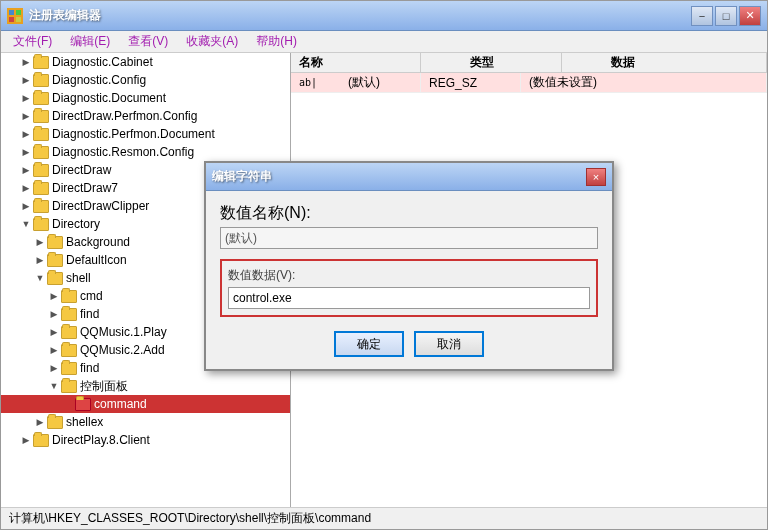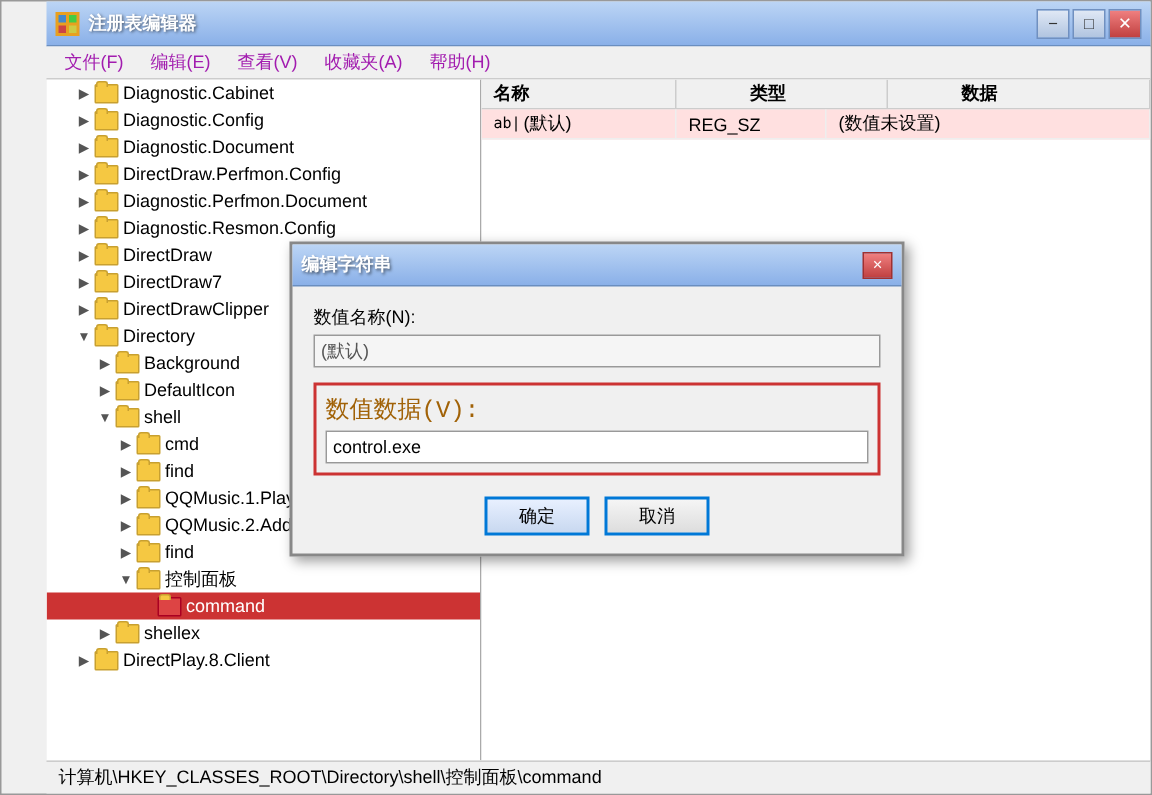--- a/index.html
+++ b/index.html
@@ -200,39 +200,39 @@
     }
     .right-cell {
       padding: 0 8px;
       font-size: 12px;
       color: #000;
       height: 100%;
       display: flex;
       align-items: center;
       border-right: 1px solid #eee;
     }
-    .right-cell.name { width: 130px; }
+    .right-cell.name { width: 130px; gap: 29px; }
     .right-cell.type { width: 100px; }
     .right-cell.data { flex: 1; }
 
     
     .status-bar {
       height: 22px;
       background: #f0f0f0;
       border-top: 1px solid #ccc;
       display: flex;
       align-items: center;
       padding: 0 8px;
       font-size: 12px;
       color: #000;
     }
     .dialog {
       position: absolute;
       top: 160px;
-      left: 192px;
+      left: 203px;
       width: 410px;
       background: #f0f0f0;
       border: 2px solid #888;
       box-shadow: 3px 3px 8px rgba(0,0,0,0.4);
       pointer-events: all;
     }
     .dialog-title {
       height: 28px;
       background: linear-gradient(to bottom, #bcd5f5, #8ab0e8);
       display: flex;
@@ -256,43 +256,42 @@
       font-size: 11px;
       cursor: pointer;
       display: flex;
       align-items: center;
       justify-content: center;
     }
     .dialog-body {
       padding: 12px 14px;
     }
     .field-label {
-      font-size: 12px;
+      font-size: 16px;
       color: #000;
       margin-bottom: 3px;
     }
     .field-input {
       width: 100%;
       height: 22px;
       border: 1px solid #999;
       background: white;
       padding: 2px 4px;
       font-size: 12px;
       margin-bottom: 10px;
     }
     .field-group {
       border: 2px solid #cc3333;
       padding: 6px;
       margin-bottom: 14px;
     }
     .field-group-label {
-      font-size: 16px;
-      color: #a16207;
+      font-size: 12px;
+      color: #404040;
       margin-bottom: 3px;
-      font-family: Liberation Mono, monospace;
     }
     .field-group-input {
       width: 100%;
       height: 22px;
       border: 1px solid #999;
       background: white;
       padding: 2px 4px;
       font-size: 12px;
     }
     .dialog-buttons {
@@ -319,21 +318,21 @@
 
     
     .indent1 { padding-left: 18px; }
     .indent2 { padding-left: 32px; }
     .indent3 { padding-left: 46px; }
     .indent4 { padding-left: 60px; }
   </style>
 </head>
 <body>
 
-<div class="main-window" style="position:relative;padding-left:30px;">
+<div class="main-window" style="position:relative;">
 
   <div class="title-bar">
     <div class="title-bar-icon">
       <svg width="14" height="14" viewBox="0 0 14 14">
         <rect x="1" y="1" width="5" height="5" fill="#4488cc"></rect>
         <rect x="8" y="1" width="5" height="5" fill="#44cc44"></rect>
         <rect x="1" y="8" width="5" height="5" fill="#cc4444"></rect>
         <rect x="8" y="8" width="5" height="5" fill="#cccc44"></rect>
       </svg>
     </div>

